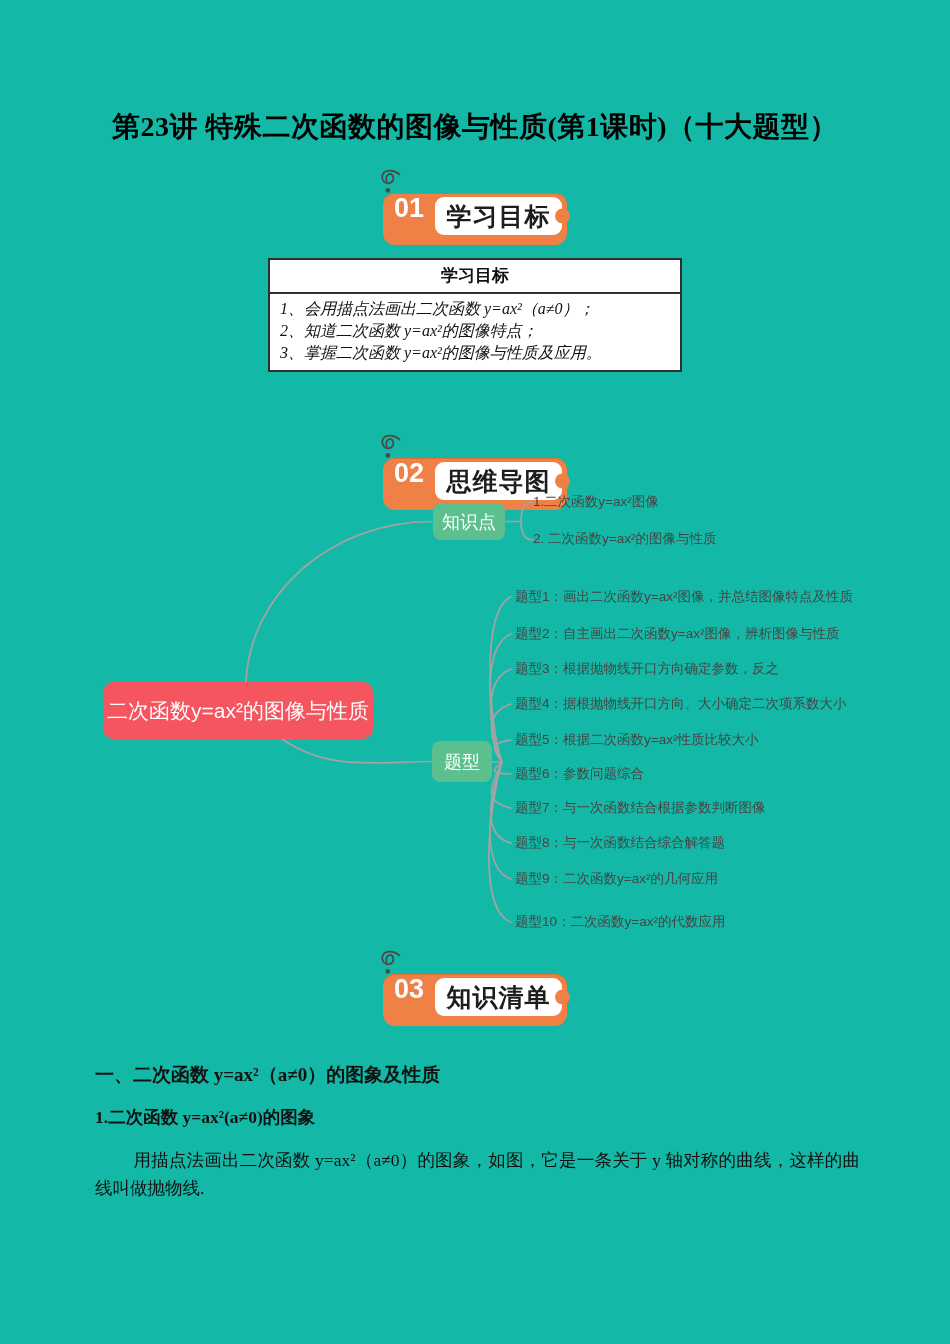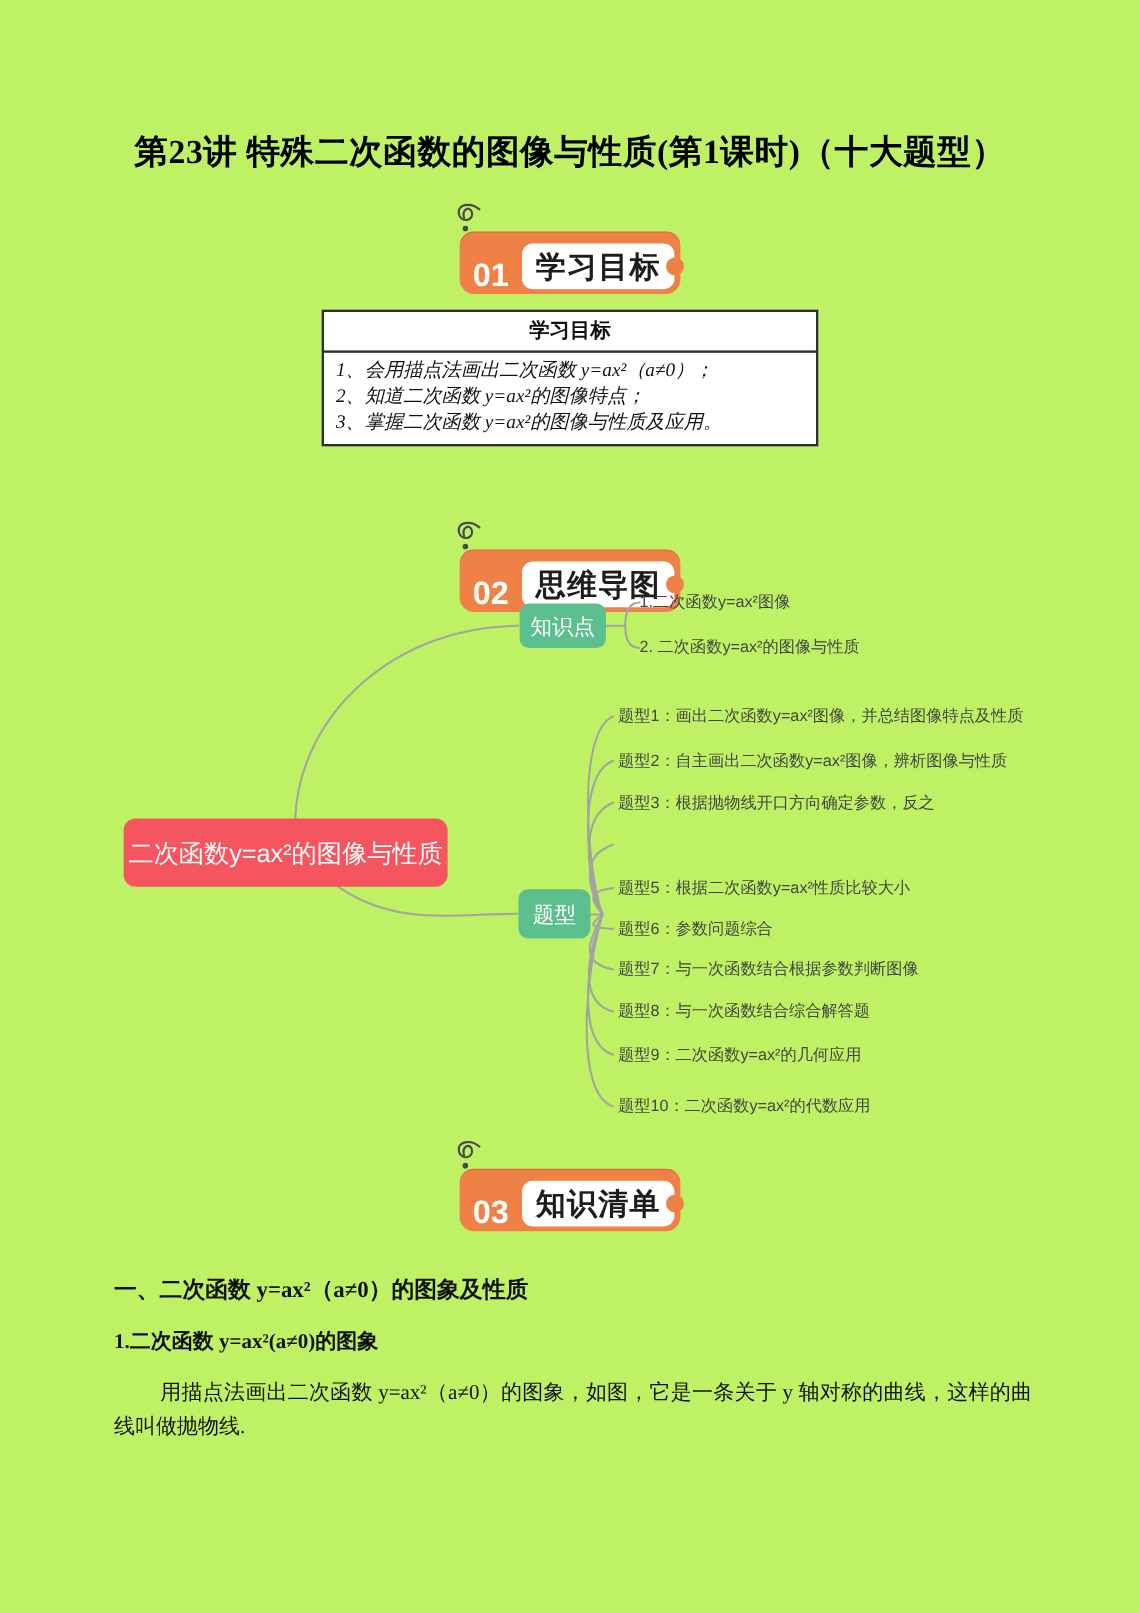--- a/index.html
+++ b/index.html
@@ -1,34 +1,34 @@
 <!DOCTYPE html>
 <html><head>
 <meta charset="utf-8">
 <style>
   * { margin:0; padding:0; box-sizing:border-box; }
   html,body { background:#ffffff; }
   .page {
     position:relative; width:950px; height:1344px; margin:0 auto;
-    background:#bef264; overflow:hidden;
+    background:#14b8a6; overflow:hidden;
     font-family:"Liberation Serif","DejaVu Serif",serif; color:#111;
   }
 
   
   .doc-title {
     position:absolute; top:108px; left:0; right:0;
     text-align:center; font-size:28px; font-weight:bold; color:#000;
     font-family:"Liberation Serif","DejaVu Serif",serif; letter-spacing:.5px;
   }
 
   
   .badge {
     position:absolute; left:50%; transform:translateX(-50%);
     width:184px; height:52px; border-radius:12px;
-    background:#ef8147; display:flex; align-items:flex-end;
+    background:#ef8147; display:flex; align-items:flex-start;
     box-shadow:0 1px 0 #e06f35 inset;
   }
   .badge .pin {
     position:absolute; top:-26px; left:-8px; width:32px; height:34px;
   }
   .badge-num {
     width:52px; text-align:center; color:#ffffff;
     font-family:"Liberation Sans","DejaVu Sans",sans-serif;
     font-size:27px; font-weight:bold;
   }
@@ -155,20 +155,21 @@
     <div class="mm-node mm-root">二次函数y=ax²的图像与性质</div>
     <div class="mm-node mm-branch mm-knowledge">知识点</div>
     <div class="mm-node mm-branch mm-types">题型</div>
 
     <div class="mm-item k-item" style="top:12px">1.二次函数y=ax²图像</div>
     <div class="mm-item k-item" style="top:49px">2. 二次函数y=ax²的图像与性质</div>
 
     <div class="mm-item t-item" style="top:107px">题型1：画出二次函数y=ax²图像，并总结图像特点及性质</div>
     <div class="mm-item t-item" style="top:144px">题型2：自主画出二次函数y=ax²图像，辨析图像与性质</div>
     <div class="mm-item t-item" style="top:179px">题型3：根据抛物线开口方向确定参数，反之</div>
+    <div class="mm-item t-item" style="top:214px">题型4：据根抛物线开口方向、大小确定二次项系数大小</div>
     <div class="mm-item t-item" style="top:250px">题型5：根据二次函数y=ax²性质比较大小</div>
     <div class="mm-item t-item" style="top:284px">题型6：参数问题综合</div>
     <div class="mm-item t-item" style="top:318px">题型7：与一次函数结合根据参数判断图像</div>
     <div class="mm-item t-item" style="top:353px">题型8：与一次函数结合综合解答题</div>
     <div class="mm-item t-item" style="top:389px">题型9：二次函数y=ax²的几何应用</div>
     <div class="mm-item t-item" style="top:432px">题型10：二次函数y=ax²的代数应用</div>
   </div>
 
   <div class="badge b3">
     <svg class="pin" viewBox="0 0 30 32">

